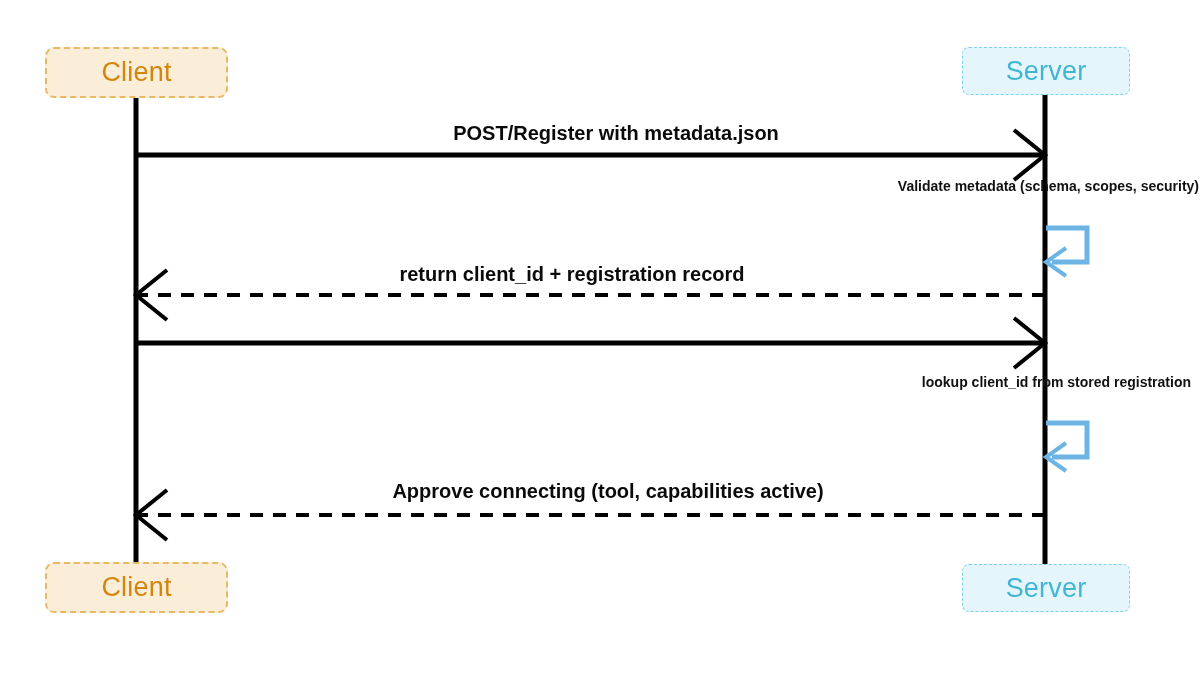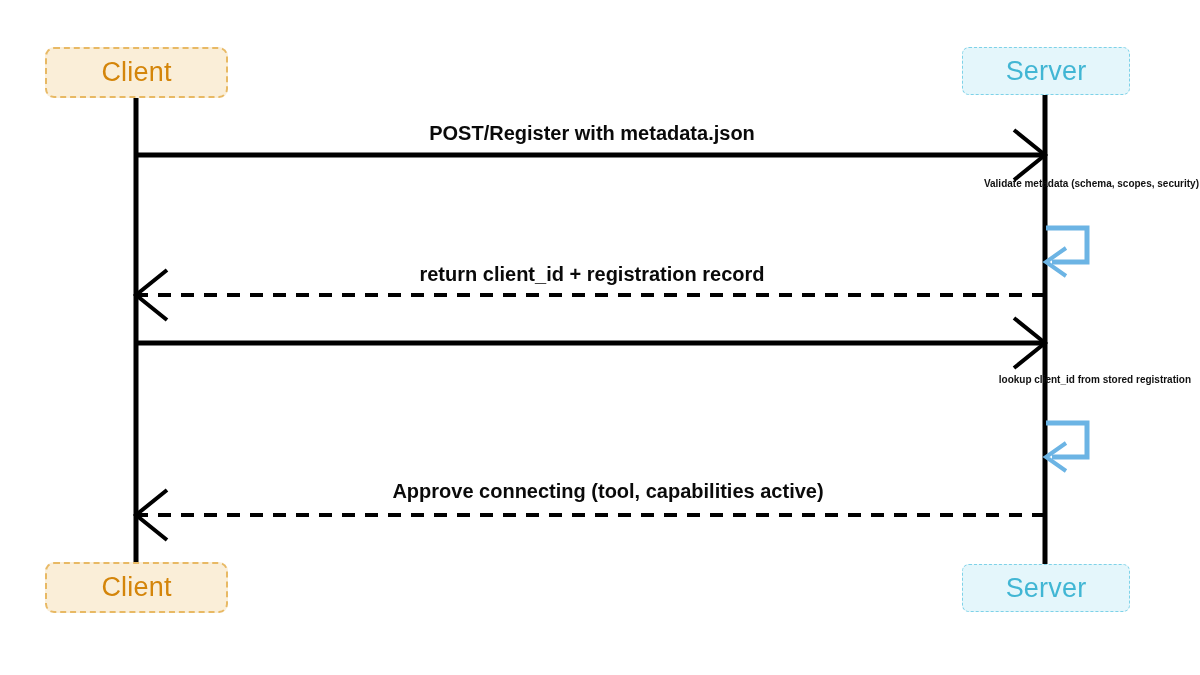--- a/index.html
+++ b/index.html
@@ -61,28 +61,28 @@
     font-size: 20px;
   }
   .msg-label.centered {
     transform: translateX(-50%);
   }
   .note-label {
     position: absolute;
     font-weight: bold;
     color: #111111;
     white-space: nowrap;
-    font-size: 10px;
+    font-size: 14px;
     text-align: right;
   }
   .note-label.right-anchored {
     transform: translateX(-100%);
   }
-  #label-msg1 { left: 592px; top: 122px; }
-  #label-msg2 { left: 592px; top: 263px; }
+  #label-msg1 { left: 616px; top: 122px; }
+  #label-msg2 { left: 572px; top: 263px; }
   #label-msg3 { left: 592px; top: 311px; }
   #label-msg4 { left: 608px; top: 480px; }
   #note-1 { left: 1199px; top: 178px; }
   #note-2 { left: 1191px; top: 374px; }
 </style>
 </head>
 <body>
 
 <div id="diagram-root">
 

